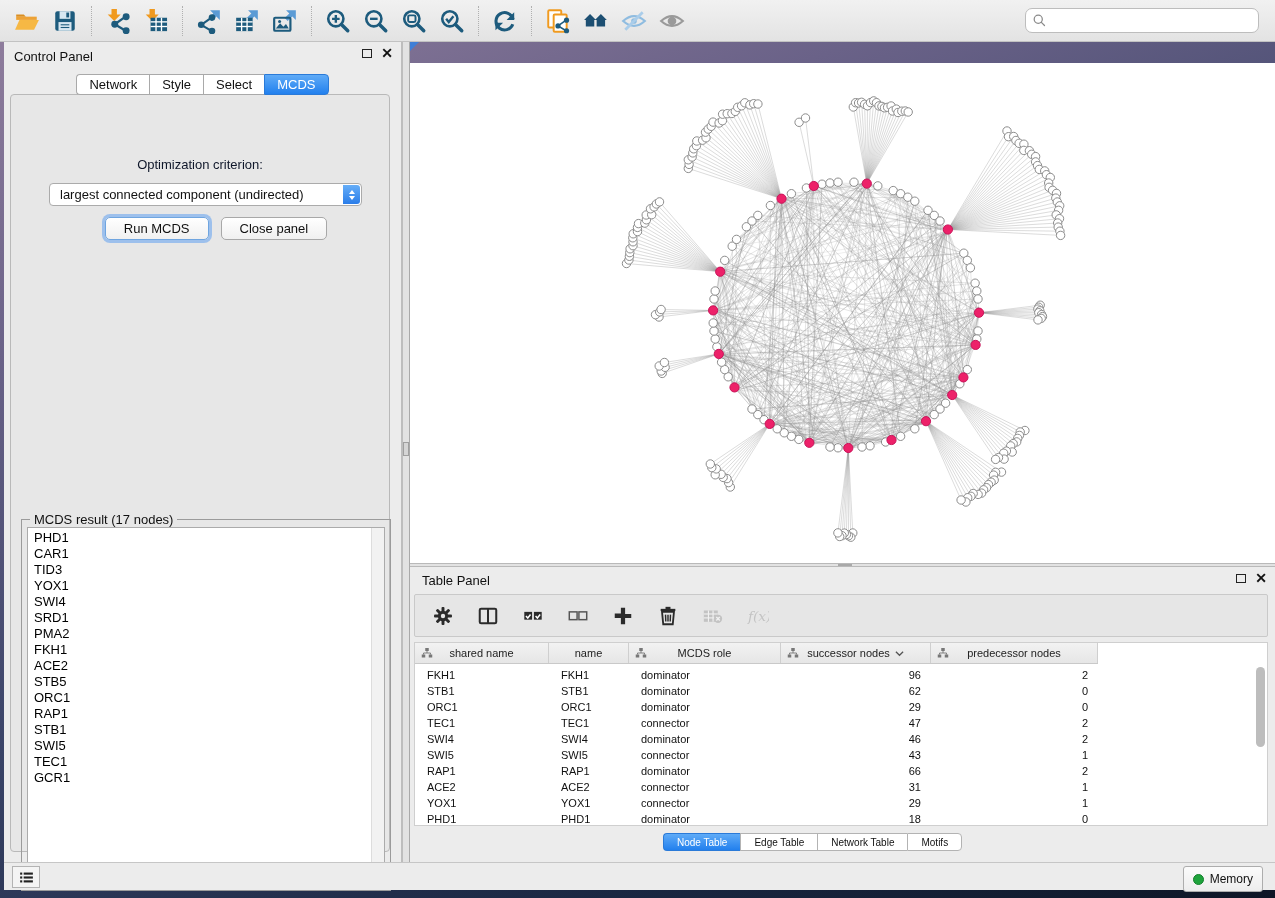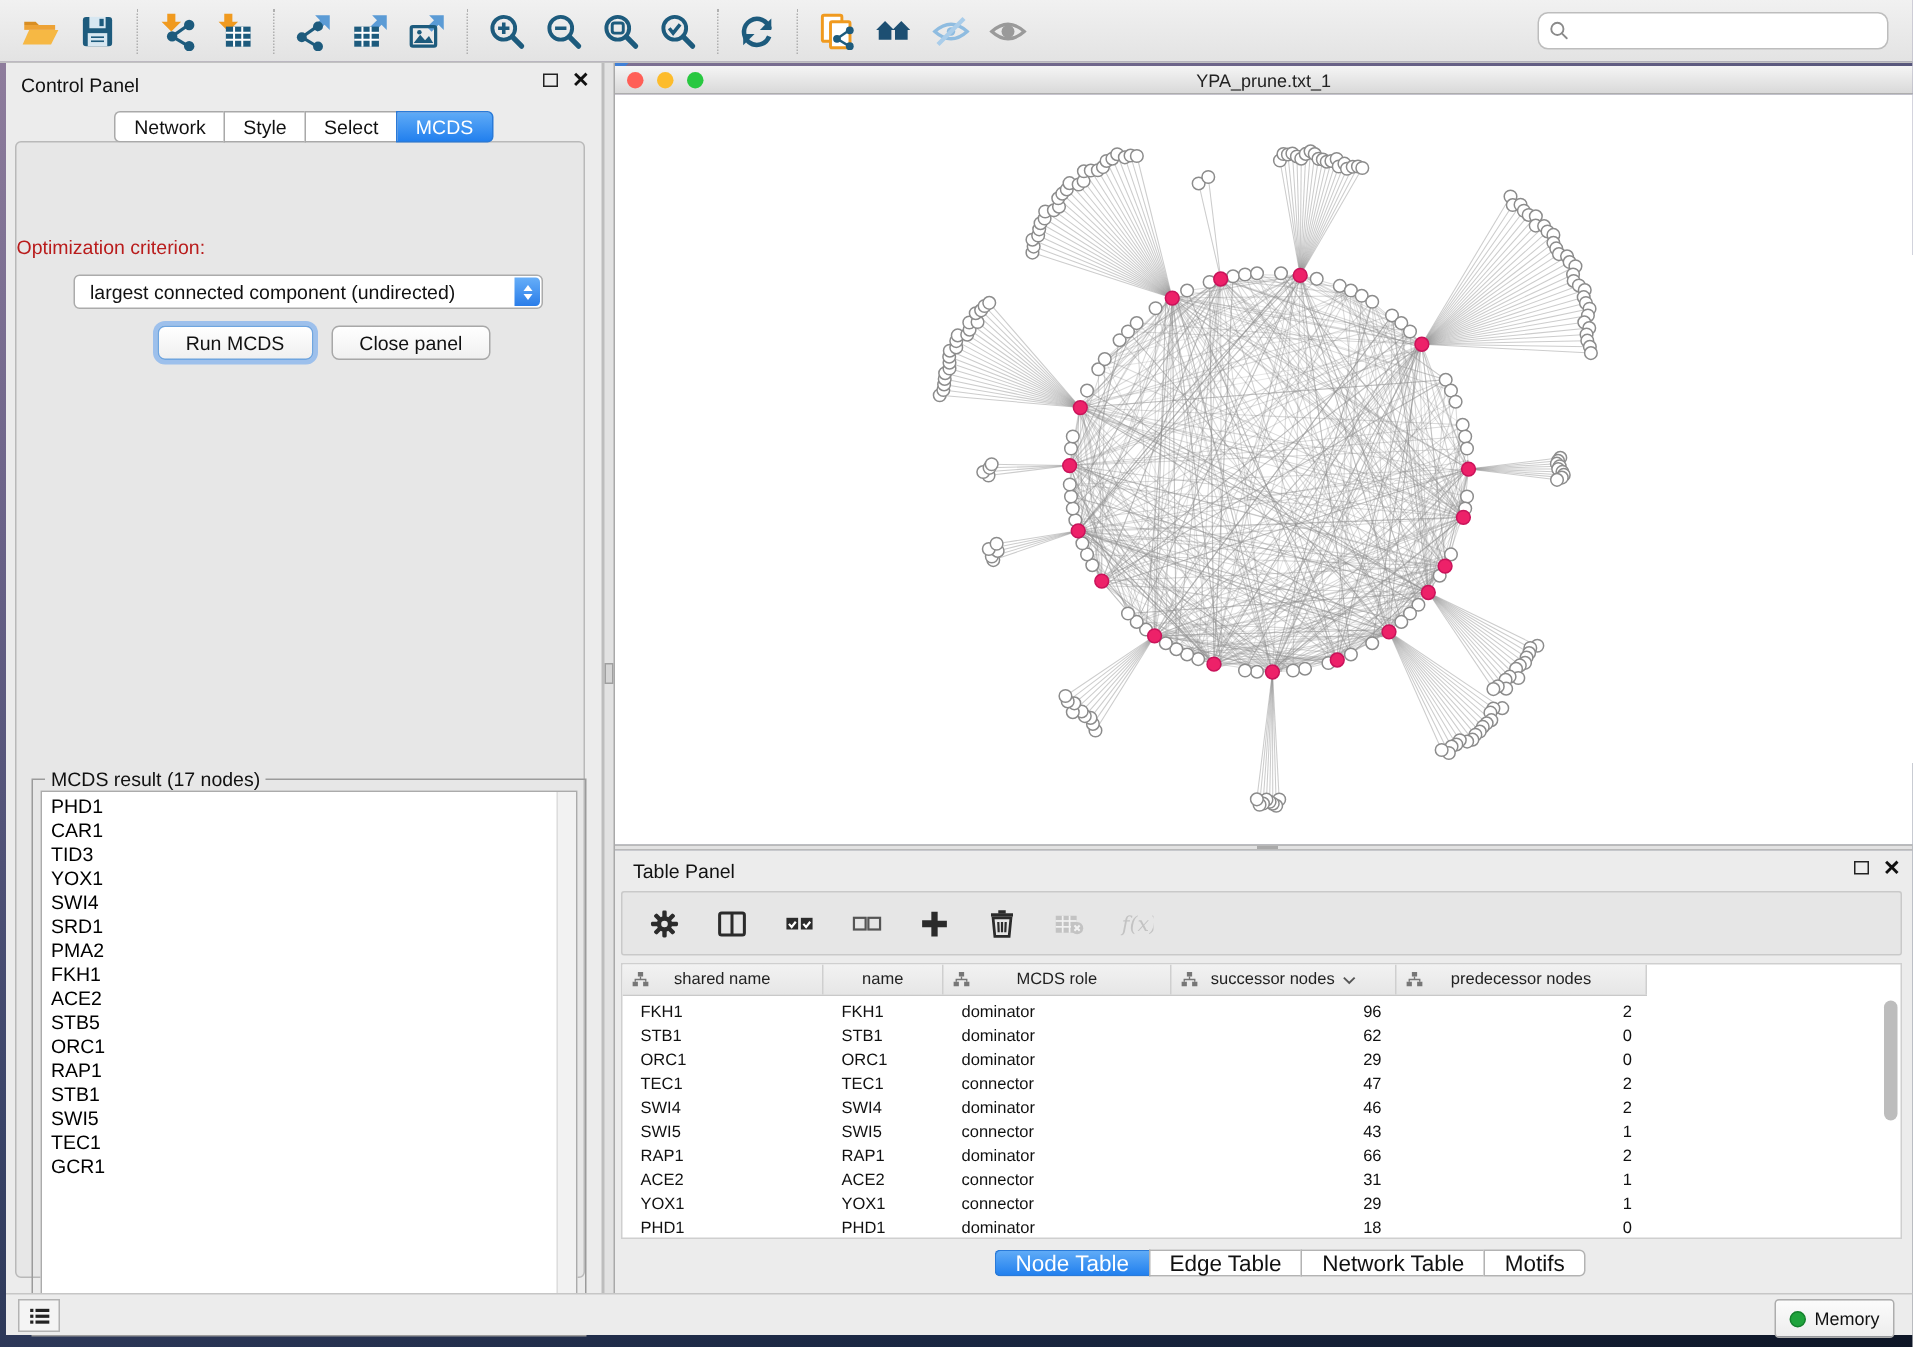--- a/index.html
+++ b/index.html
@@ -31,21 +31,21 @@
 
   .ctab-row { position:absolute; left:0; top:32px; width:100%; display:flex; justify-content:center; z-index:3; }
   .ctab { height:21px; padding:0 12px; background:#fff; border:1px solid #a9a9a9; border-right:none;
     font-size:13px; display:flex; align-items:center; color:#111; }
   .ctab:first-child { border-radius:4px 0 0 4px; }
   .ctab:last-child { border-right:1px solid #a9a9a9; border-radius:0 4px 4px 0; }
   .ctab.sel { background:linear-gradient(180deg,#5fabf7,#2280ee); color:#fff; border-color:#2a7ad8; }
 
   .ctab-content { position:absolute; left:6px; top:52px; width:380px; height:758px;
     background:#e7e7e7; border:1px solid #b9b9b9; border-radius:4px; }
-  .opt-label { position:absolute; left:0; top:62px; width:100%; font-size:13px; color:#b91c1c; }
+  .opt-label { position:absolute; left:0; top:62px; width:100%; text-align:center; font-size:13px; color:#0f172a; }
   .criterion-select { position:absolute; left:38px; top:88px; width:313px; height:23px; background:#fff;
     border:1px solid #ababab; border-radius:4px; font-size:13px; color:#111;
     display:flex; align-items:center; padding-left:10px; }
   .spinner { position:absolute; right:1px; top:1px; bottom:1px; width:17px; border-radius:0 3px 3px 0;
     background:linear-gradient(180deg,#66aef8,#2a7de9); display:flex; flex-direction:column;
     align-items:center; justify-content:center; gap:2px; }
   .spinner i { width:0; height:0; border-left:3.5px solid transparent; border-right:3.5px solid transparent; }
   .spinner .up { border-bottom:4px solid #fff; }
   .spinner .dn { border-top:4px solid #fff; }
   .btn-row { position:absolute; left:16px; top:122px; width:100%; display:flex; justify-content:center; gap:12px; }
@@ -100,21 +100,21 @@
     border-right:1px solid #cfcfcf; position:relative; }
   .th svg.ns { width:12px; height:12px; position:absolute; left:6px; }
   .trow { position:absolute; left:0; height:16px; display:flex; }
   .td { font-size:11px; color:#111; line-height:16px; padding:0 12px; white-space:nowrap; overflow:hidden; }
   .td.num { text-align:right; padding-right:10px; }
   .tscroll { position:absolute; right:2px; top:24px; width:9px; height:150px; }
   .tthumb { position:absolute; left:0; top:0; width:9px; height:80px; background:#bdbdbd; border-radius:5px; }
 
   .tp-tabs { position:absolute; left:253px; top:266px; display:flex; }
   .ttab { height:18px; padding:0 13px; background:#fff; border:1px solid #b3b3b3; border-right:none;
-    font-size:15px; color:#111; display:flex; align-items:center; }
+    font-size:10px; color:#111; display:flex; align-items:center; }
   .ttab:first-child { border-radius:4px 0 0 4px; }
   .ttab:last-child { border-right:1px solid #b3b3b3; border-radius:0 4px 4px 0; }
   .ttab.sel { background:linear-gradient(180deg,#5fabf7,#2280ee); color:#fff; border-color:#2a7ad8; }
 
   
   .status-bar { position:absolute; left:4px; top:862px; width:1271px; height:28px; background:#ececec;
     border-top:1px solid #c6c6c6; }
   .list-btn { position:absolute; left:8px; top:3px; width:28px; height:22px; background:#f4f4f4;
     border:1px solid #b3b3b3; display:flex; align-items:center; justify-content:center; }
   .memory-btn { position:absolute; right:12px; top:3px; height:22px; padding:12px 9px;
@@ -344,28 +344,20 @@
           </div>
       </div>
     </div>
   </div>
 
   <div class="v-splitter">
     <span class="v-handle"></span>
   </div>
 
   <div class="focus-corner"></div>
-  <div class="network-titlebar">
-    <span class="lights" id="traffic-lights">
-        <span class="light" style="background: rgb(255, 95, 87);"></span>
-        <span class="light" style="background: rgb(253, 188, 44);"></span>
-        <span class="light" style="background: rgb(40, 200, 64);"></span>
-      </span>
-    <span class="net-title">YPA_prune.txt_1</span>
-  </div>
   <div class="network-canvas">
     <svg id="netsvg" width="865" height="500">
         <g>
           <line x1="371.5" y1="135.7" x2="404.2" y2="381.1" stroke="#8f8f8f" stroke-width="0.7" opacity="0.33"></line>
           <line x1="371.5" y1="135.7" x2="354.0" y2="356.7" stroke="#8f8f8f" stroke-width="0.7" opacity="0.33"></line>
           <line x1="371.5" y1="135.7" x2="367.2" y2="365.8" stroke="#8f8f8f" stroke-width="0.7" opacity="0.33"></line>
           <line x1="371.5" y1="135.7" x2="326.5" y2="176.4" stroke="#8f8f8f" stroke-width="0.7" opacity="0.33"></line>
           <line x1="371.5" y1="135.7" x2="396.4" y2="379.0" stroke="#8f8f8f" stroke-width="0.7" opacity="0.33"></line>
           <line x1="371.5" y1="135.7" x2="497.8" y2="134.2" stroke="#8f8f8f" stroke-width="0.7" opacity="0.33"></line>
           <line x1="371.5" y1="135.7" x2="404.2" y2="381.1" stroke="#8f8f8f" stroke-width="0.7" opacity="0.33"></line>

